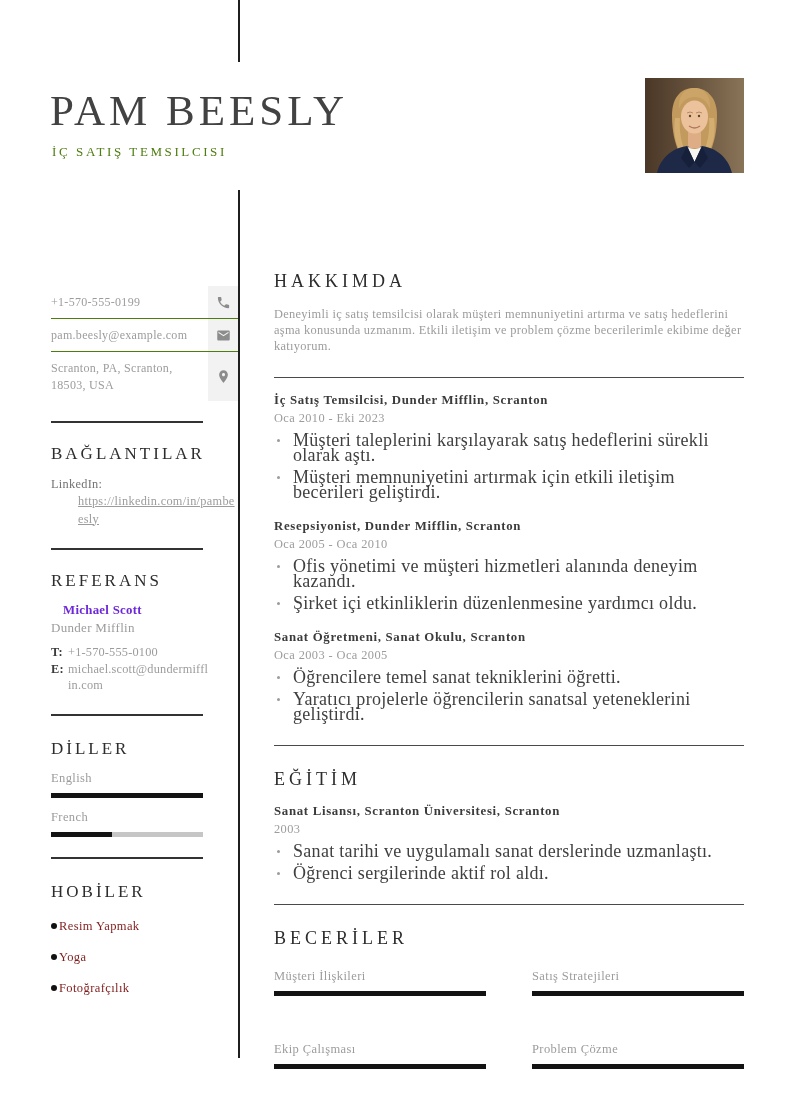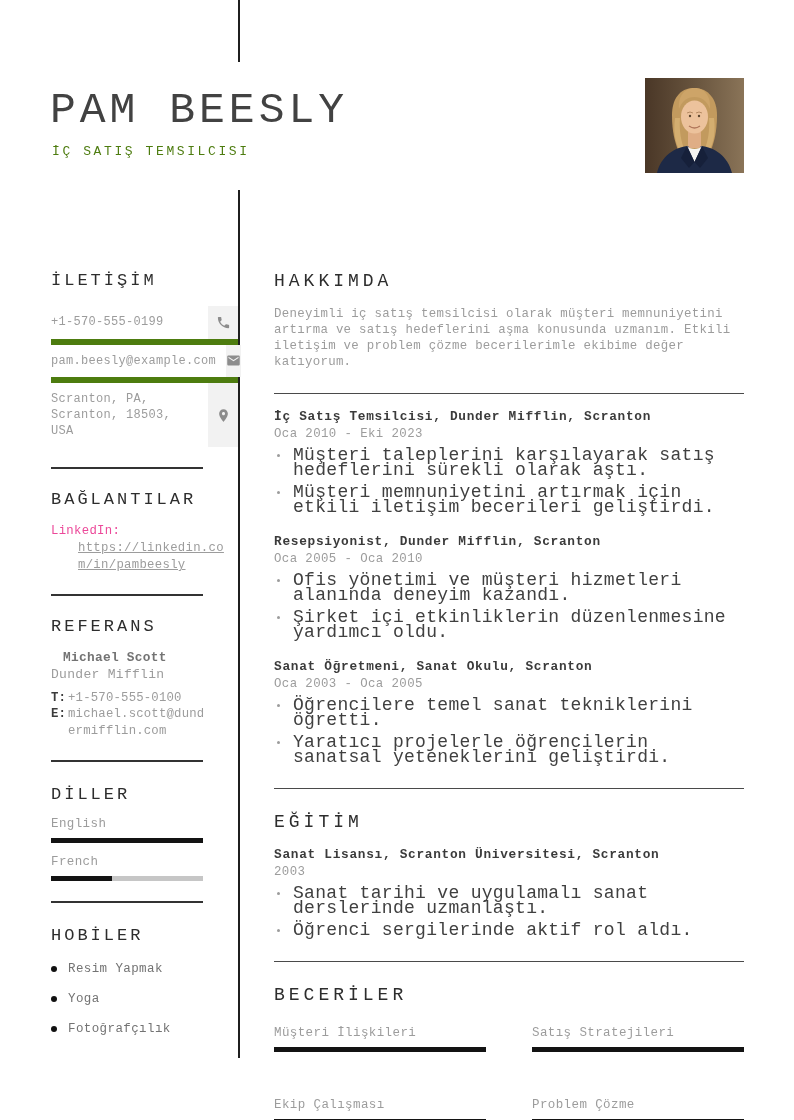--- a/index.html
+++ b/index.html
@@ -1,19 +1,19 @@
 <!DOCTYPE html>
 <html><head>
 <meta charset="utf-8">
 <style>
   * { margin:0; padding:0; box-sizing:border-box; }
   html,body { background:#fff; }
   .page {
     position:relative; width:794px; height:1120px; background:#ffffff;
-    font-family:Liberation Mono, monospace; overflow:hidden;
+    font-family:Liberation Serif, serif; overflow:hidden;
     margin:0 auto;
   }
   
   .vline { position:absolute; left:238px; width:1.5px; background:#1f1f1f; }
   .vline-top { top:0; height:62px; }
   .vline-main { top:190px; height:868px; }
 
   
   .name {
     position:absolute; left:50px; top:86px;
@@ -42,61 +42,61 @@
     font-size:18px; font-weight:500; letter-spacing:4px; color:#2d2d2d;
     line-height:1.2;
   }
   .break-word { word-break:break-all; width:160px; }
 
   .rule-s { border:none; border-top:2px solid #333; width:152px; margin-top:20px; }
   .rule-m { border:none; border-top:1.5px solid #4a4a4a; width:470px; margin-top:23px; }
 
   
   .contact-rows { margin-top:15px; width:187px; }
-  .contact-row { display:flex; align-items:stretch; border-bottom:6px solid #4d7c0f; }
+  .contact-row { display:flex; align-items:stretch; border-bottom:1px solid #4d7c0f; }
   .contact-row:last-child { border-bottom:none; }
   .contact-text {
     flex:1; color:#9c9c9c; font-size:12px; line-height:1.35;
     padding:8px 10px 8px 0; letter-spacing:.3px;
   }
   .contact-icon {
     width:30px; background:#f2f2f2; display:flex; align-items:center; justify-content:center;
   }
   .contact-icon svg { width:15px; height:15px; fill:#8c8c8c; }
 
   
   .link-group { margin-top:12px; }
-  .link-label { color:#ec4899; font-size:12.3px; line-height:1.4; letter-spacing:.3px; }
+  .link-label { color:#737373; font-size:12.3px; line-height:1.4; letter-spacing:.3px; }
   .link-url {
     display:block; color:#9c9c9c; font-size:12.3px; line-height:1.4;
     text-decoration:underline; word-break:break-all; width:158px; letter-spacing:.3px;margin-left:27px;
   }
   .link-group + .link-group { margin-top:14px; }
 
   
   .ref-block { margin-top:12px; width:158px; }
-  .ref-name { font-size:12.8px; font-weight:700; color:#737373; letter-spacing:.3px;padding-left:12px; }
+  .ref-name { font-size:12.8px; font-weight:700; color:#6d28d9; letter-spacing:.3px;padding-left:12px; }
   .ref-company { font-size:13px; color:#9c9c9c; margin-top:2px; letter-spacing:.3px; }
   .ref-lines { margin-top:8px; }
   .ref-line { position:relative; padding-left:17px; font-size:12.3px; line-height:1.35;
               color:#9c9c9c; word-break:break-all; letter-spacing:.2px; }
   .ref-label { position:absolute; left:0; top:0; font-weight:700; color:#3b3b3b; }
 
   
   .lang-list { margin-top:12px; }
   .lang { margin-top:12px; }
   .lang-name { font-size:12.5px; color:#9c9c9c; letter-spacing:.4px; }
   .bar-track { margin-top:7px; width:152px; height:5px; background:#c6c6c6; }
   .bar-fill { height:100%; background:#131313; }
 
   
   .hobby-list { margin-top:16px; }
   .hobby { display:flex; align-items:center; margin-bottom:16px; }
   .hobby-dot { width:6px; height:6px; border-radius:50%; background:#111; flex:0 0 auto; }
-  .hobby-text { margin-left:11px; font-size:12.5px; color:#737373; letter-spacing:.4px; }
+  .hobby-text { margin-left:2px; font-size:12.5px; color:#7f1d1d; letter-spacing:.4px; }
 
   
   .about-text {
     margin-top:13px; font-size:12.4px; line-height:16px; color:#9c9c9c;
     letter-spacing:.3px; width:470px;
   }
 
   
   .m-heading.after-rule { margin-top:23px; }
   .job { margin-top:15px; }
@@ -163,21 +163,20 @@
       <path d="M42 68 L49.5 84 L57 68 C54 72 45 72 42 68 Z" fill="#f5f5f2"></path>
 
       <path d="M42 68 L36 80 L44 90 L49.5 84 Z" fill="#16203a"></path>
       <path d="M57 68 L63 80 L55 90 L49.5 84 Z" fill="#16203a"></path>
     </svg>
   </div>
 
   <aside class="sidebar">
 
     <section>
-      <h2 class="s-heading">İLETİŞİM</h2>
       <div class="contact-rows">
         <div class="contact-row">
           <div class="contact-text">+1-570-555-0199</div>
           <div class="contact-icon">
             <svg viewBox="0 0 24 24">
                 <path d="M6.62 10.79c1.44 2.83 3.76 5.14 6.59 6.59l2.2-2.2c.27-.27.67-.36 1.02-.24 1.12.37 2.33.57 3.57.57.55 0 1 .45 1 1V20c0 .55-.45 1-1 1-9.39 0-17-7.61-17-17 0-.55.45-1 1-1h3.5c.55 0 1 .45 1 1 0 1.25.2 2.45.57 3.57.11.35.03.74-.25 1.02l-2.2 2.2z"></path>
               </svg>
           </div>
         </div>
         <div class="contact-row">

